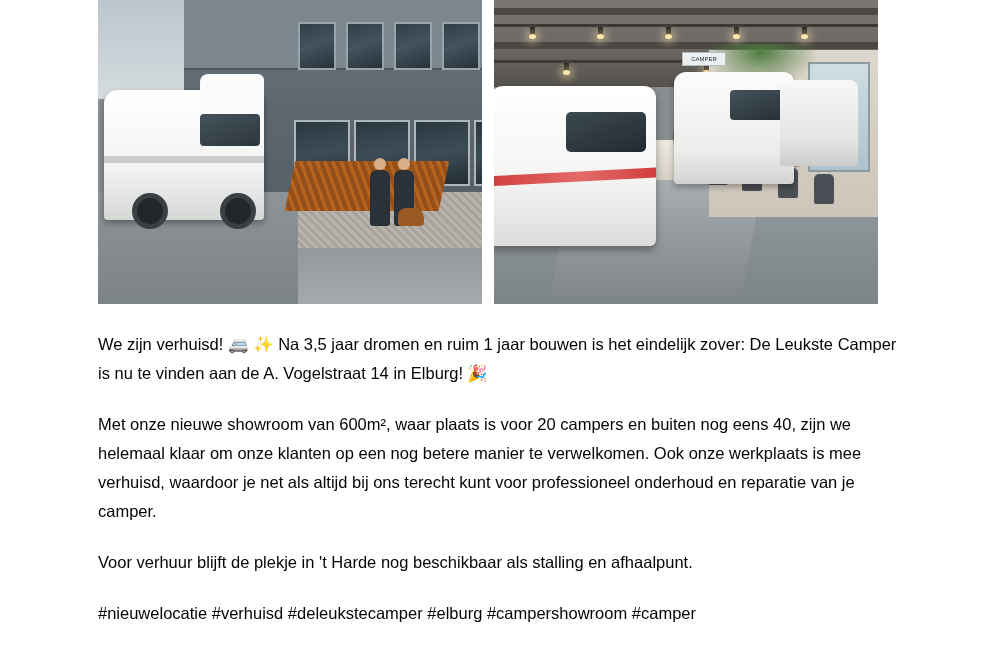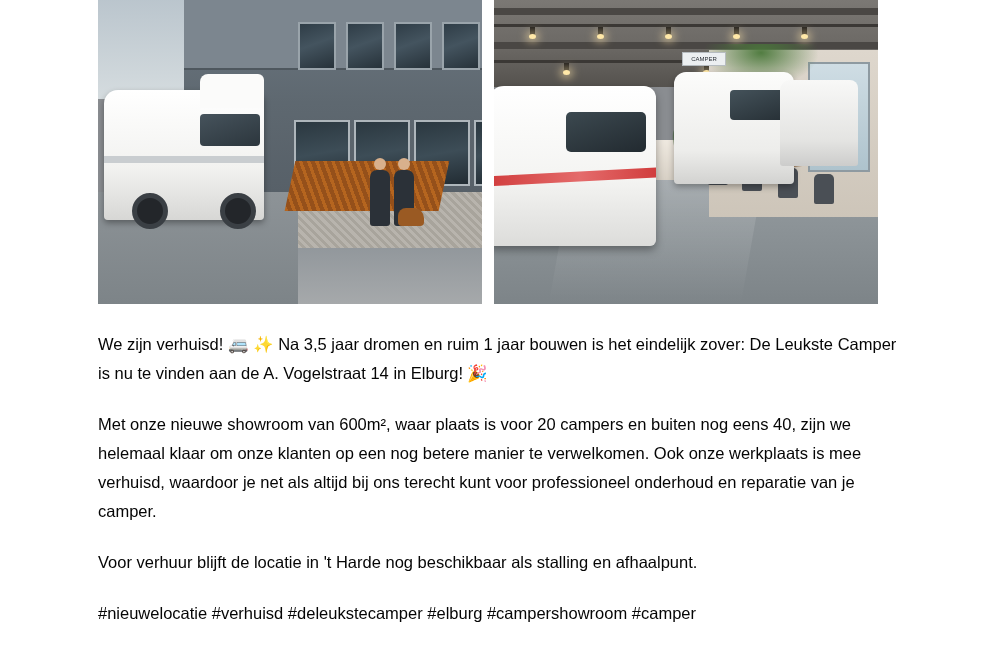--- a/index.html
+++ b/index.html
@@ -316,17 +316,17 @@
 
       <div class="p2-camper-far"></div>
 
       <div class="p2-sign">CAMPER</div>
     </div>
   </div>
 
   <div class="post-body">
     <p>We zijn verhuisd! 🚐 ✨  Na 3,5 jaar dromen en ruim 1 jaar bouwen is het eindelijk zover: De Leukste Camper is nu te vinden aan de A. Vogelstraat 14 in Elburg! 🎉</p>
     <p>Met onze nieuwe showroom van 600m², waar plaats is voor 20 campers en buiten nog eens 40, zijn we helemaal klaar om onze klanten op een nog betere manier te verwelkomen. Ook onze werkplaats is mee verhuisd, waardoor je net als altijd bij ons terecht kunt voor professioneel onderhoud en reparatie van je camper.</p>
-    <p>Voor verhuur blijft de locatie in 't Harde nog beschikbaar als stalling en afhaalpunt.</p>
+    <p>Voor verhuur blijft de plekje in 't Harde nog beschikbaar als stalling en afhaalpunt.</p>
     <p class="hashtags">#nieuwelocatie #verhuisd #deleukstecamper #elburg #campershowroom #camper</p>
   </div>
 
 </div>
 
 </body></html>

